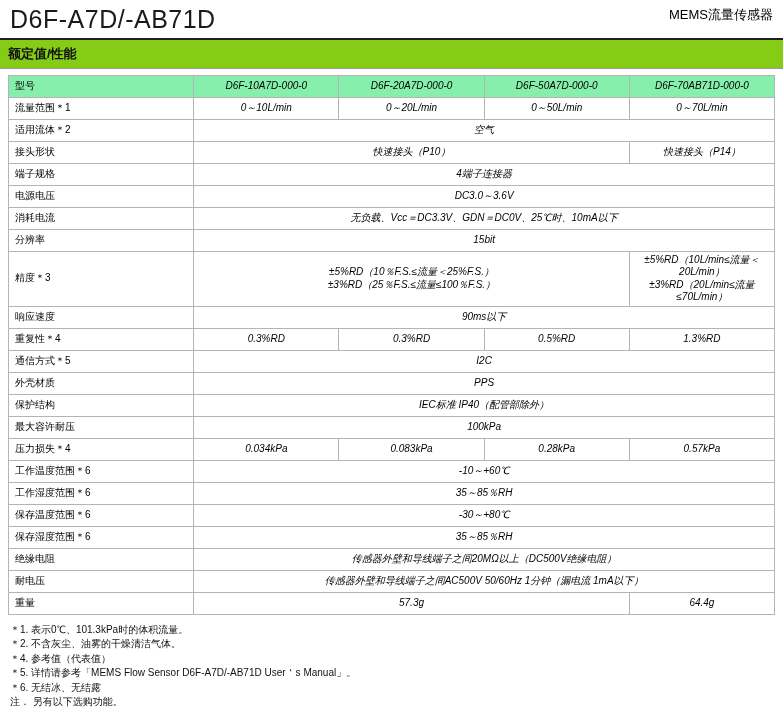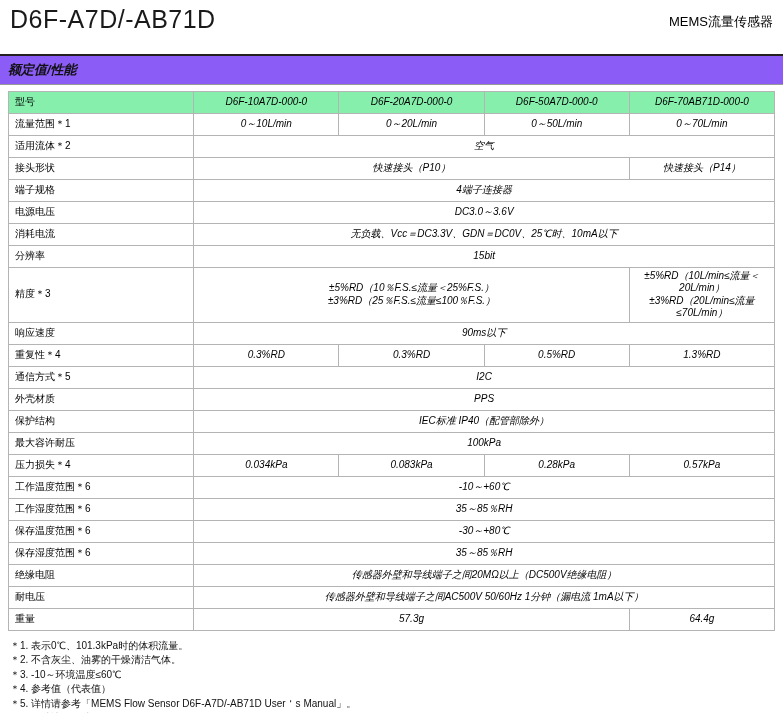--- a/index.html
+++ b/index.html
@@ -17,46 +17,45 @@
   .page {
     position: relative;
     width: 783px;
     height: 713px;
     box-sizing: border-box;
   }
 
   
   .doc-header {
     display: flex;
-    align-items: flex-end;
+    align-items: flex-start;
     justify-content: space-between;
-    padding: 6px 10px 20px 10px;
+    padding: 6px 10px 4px 10px;
     border-bottom: 2px solid #231f20;
   }
   .doc-title {
     font-size: 25px;
     letter-spacing: 0.5px;
     line-height: 1.1;
     color: #1a1a1a;
   }
   .doc-subtitle {
     font-size: 13px;
     color: #000000;
     padding-bottom: 3px;
   }
 
   
   .section-bar {
-    background: #8b5cf6;
+    background: #84cc16;
     border-bottom: 1px solid #9a9a9a;
     padding: 5px 8px 5px 8px;
     font-size: 13px;
     font-weight: bold;
     color: #111111;
-    font-style: italic;
   }
 
   
   .spec-wrap {
     padding: 6px 8px 0 8px;
   }
   table.spec {
     border-collapse: collapse;
     width: 767px;
     table-layout: fixed;
@@ -224,20 +223,19 @@
             <td class="ctr" colspan="3">57.3g</td>
             <td class="ctr">64.4g</td>
           </tr>
         </tbody>
     </table>
   </div>
 
   <div class="notes" id="notes-block">
       <div>＊1. 表示0℃、101.3kPa时的体积流量。</div>
       <div>＊2. 不含灰尘、油雾的干燥清洁气体。</div>
-      <div>＊3. -10～环境温度≤60℃</div>
       <div>＊4. 参考值（代表值）</div>
       <div>＊5. 详情请参考「MEMS Flow Sensor D6F-A7D/-AB71D User＇s Manual」。</div>
       <div>＊6. 无结冰、无结露</div>
       <div>注． 另有以下选购功能。</div>
     </div>
 
 </div>
 
 </body></html>

